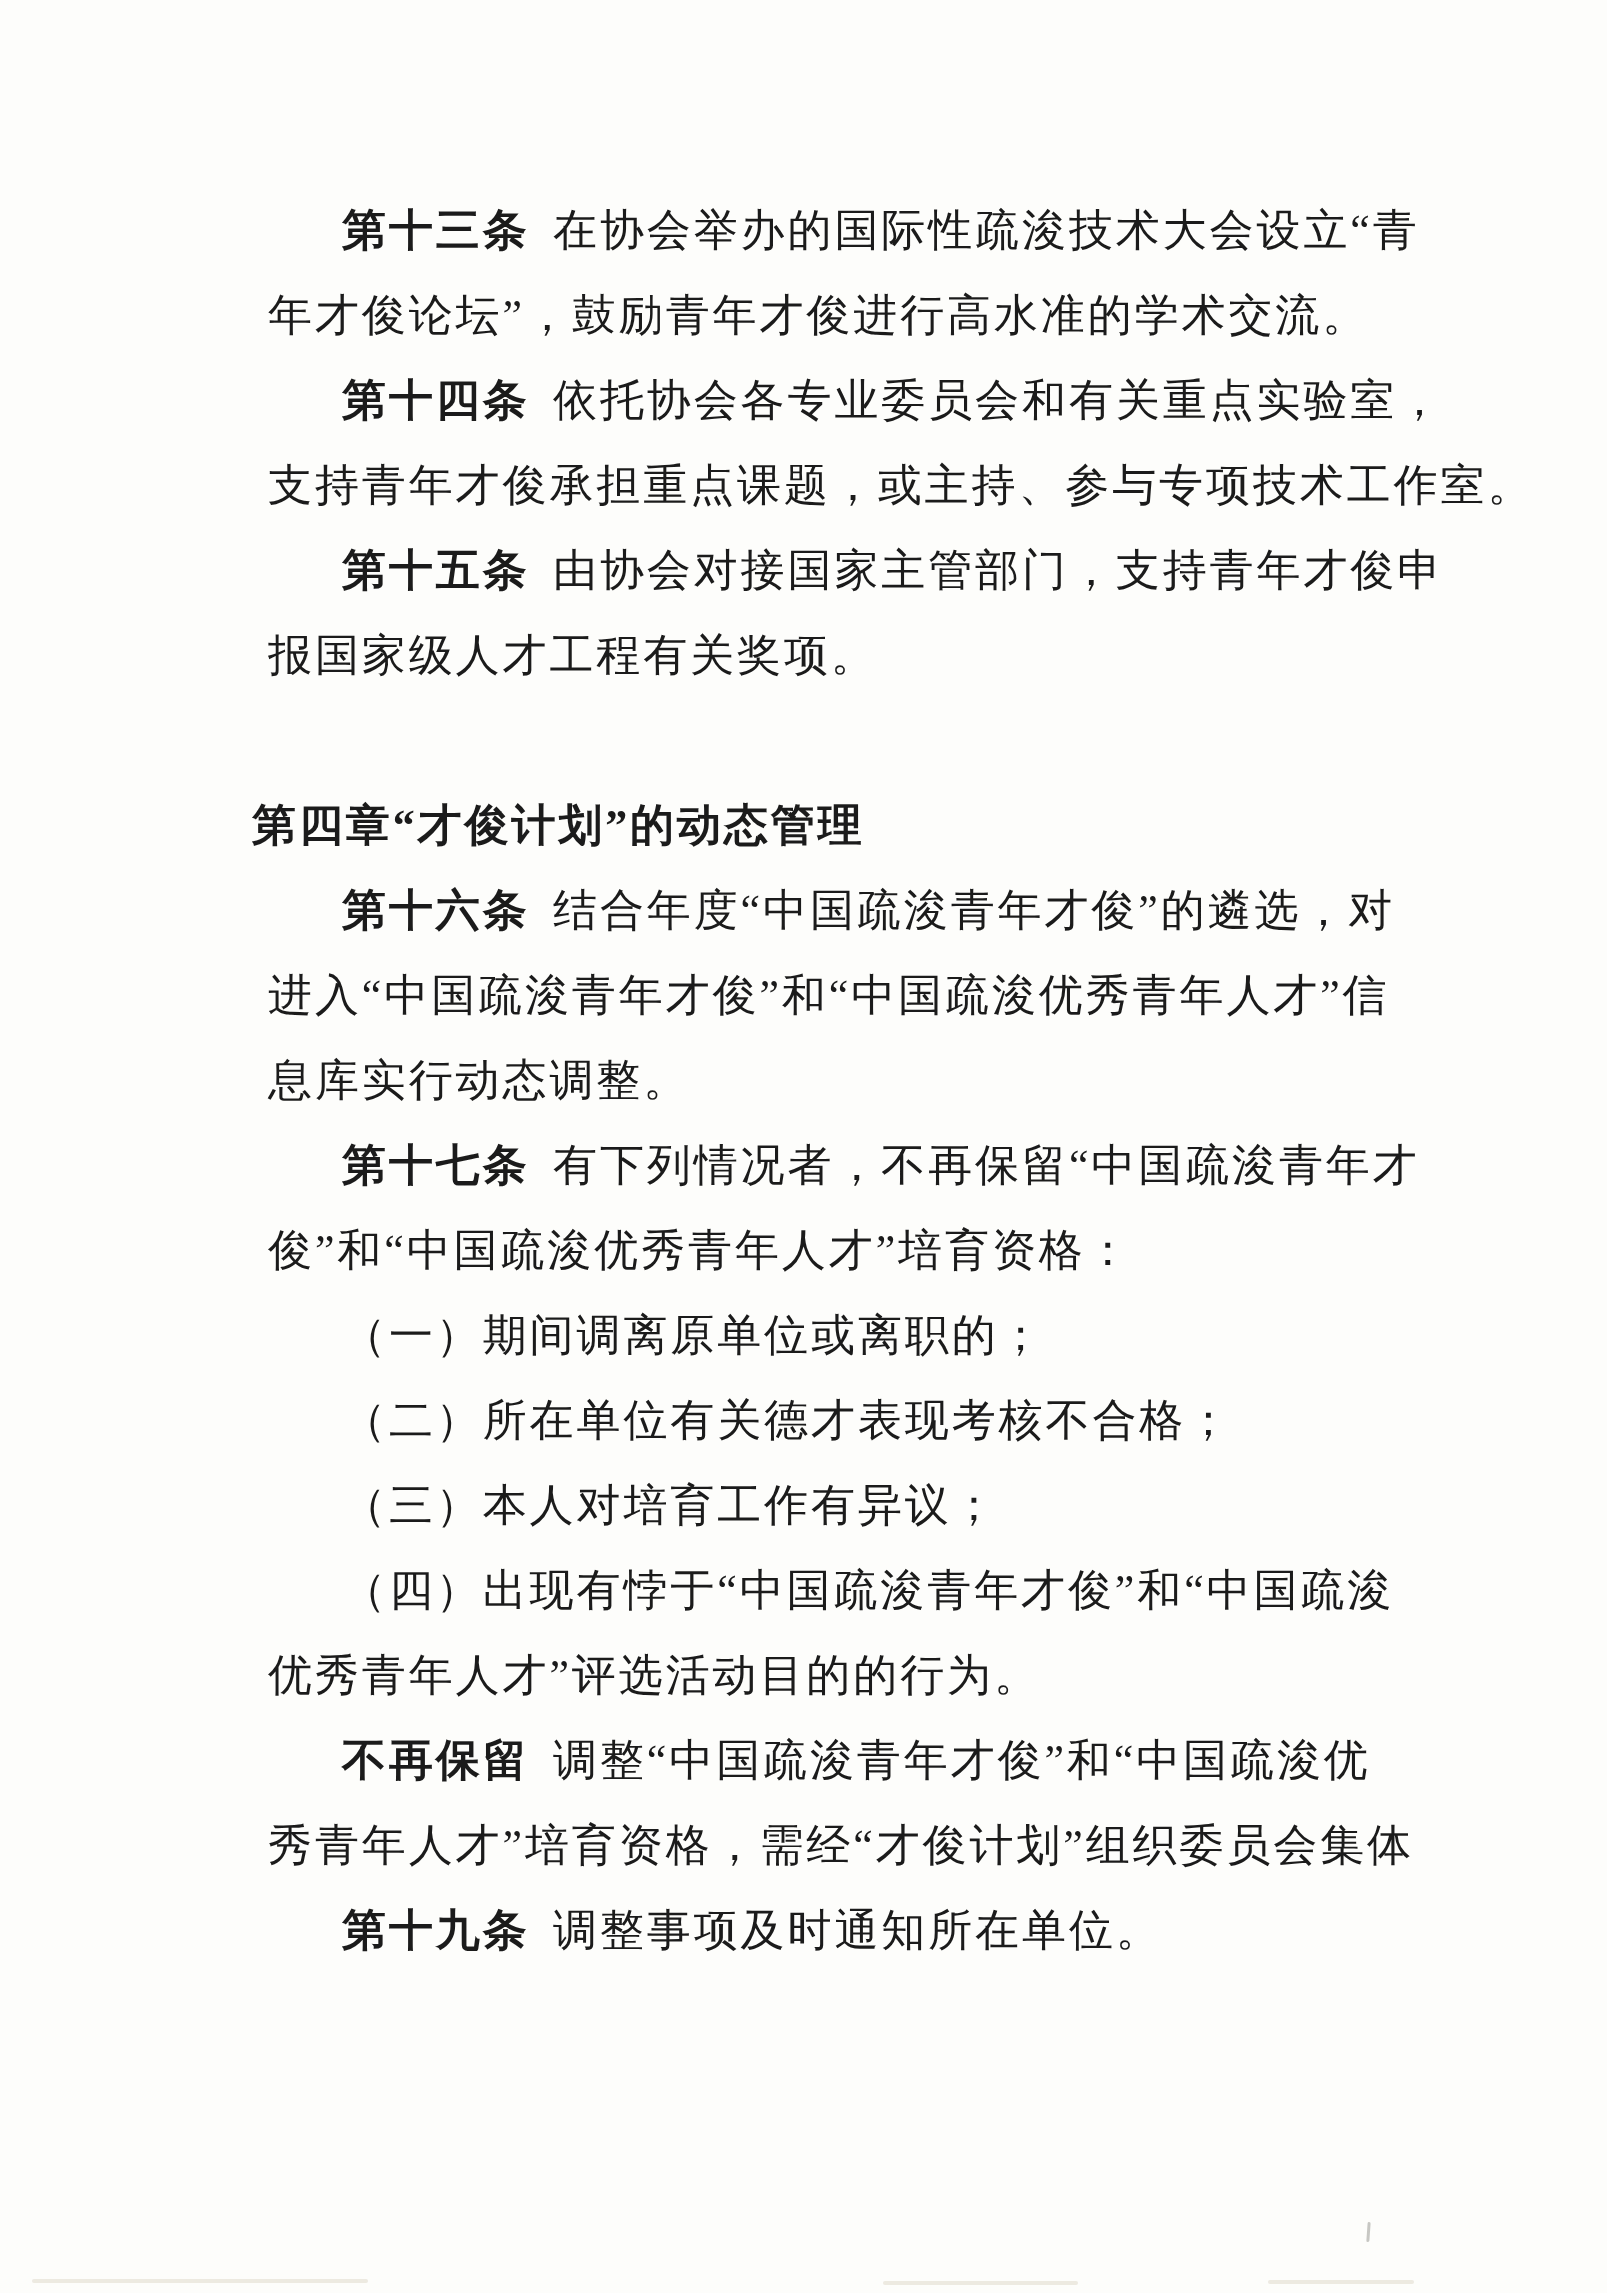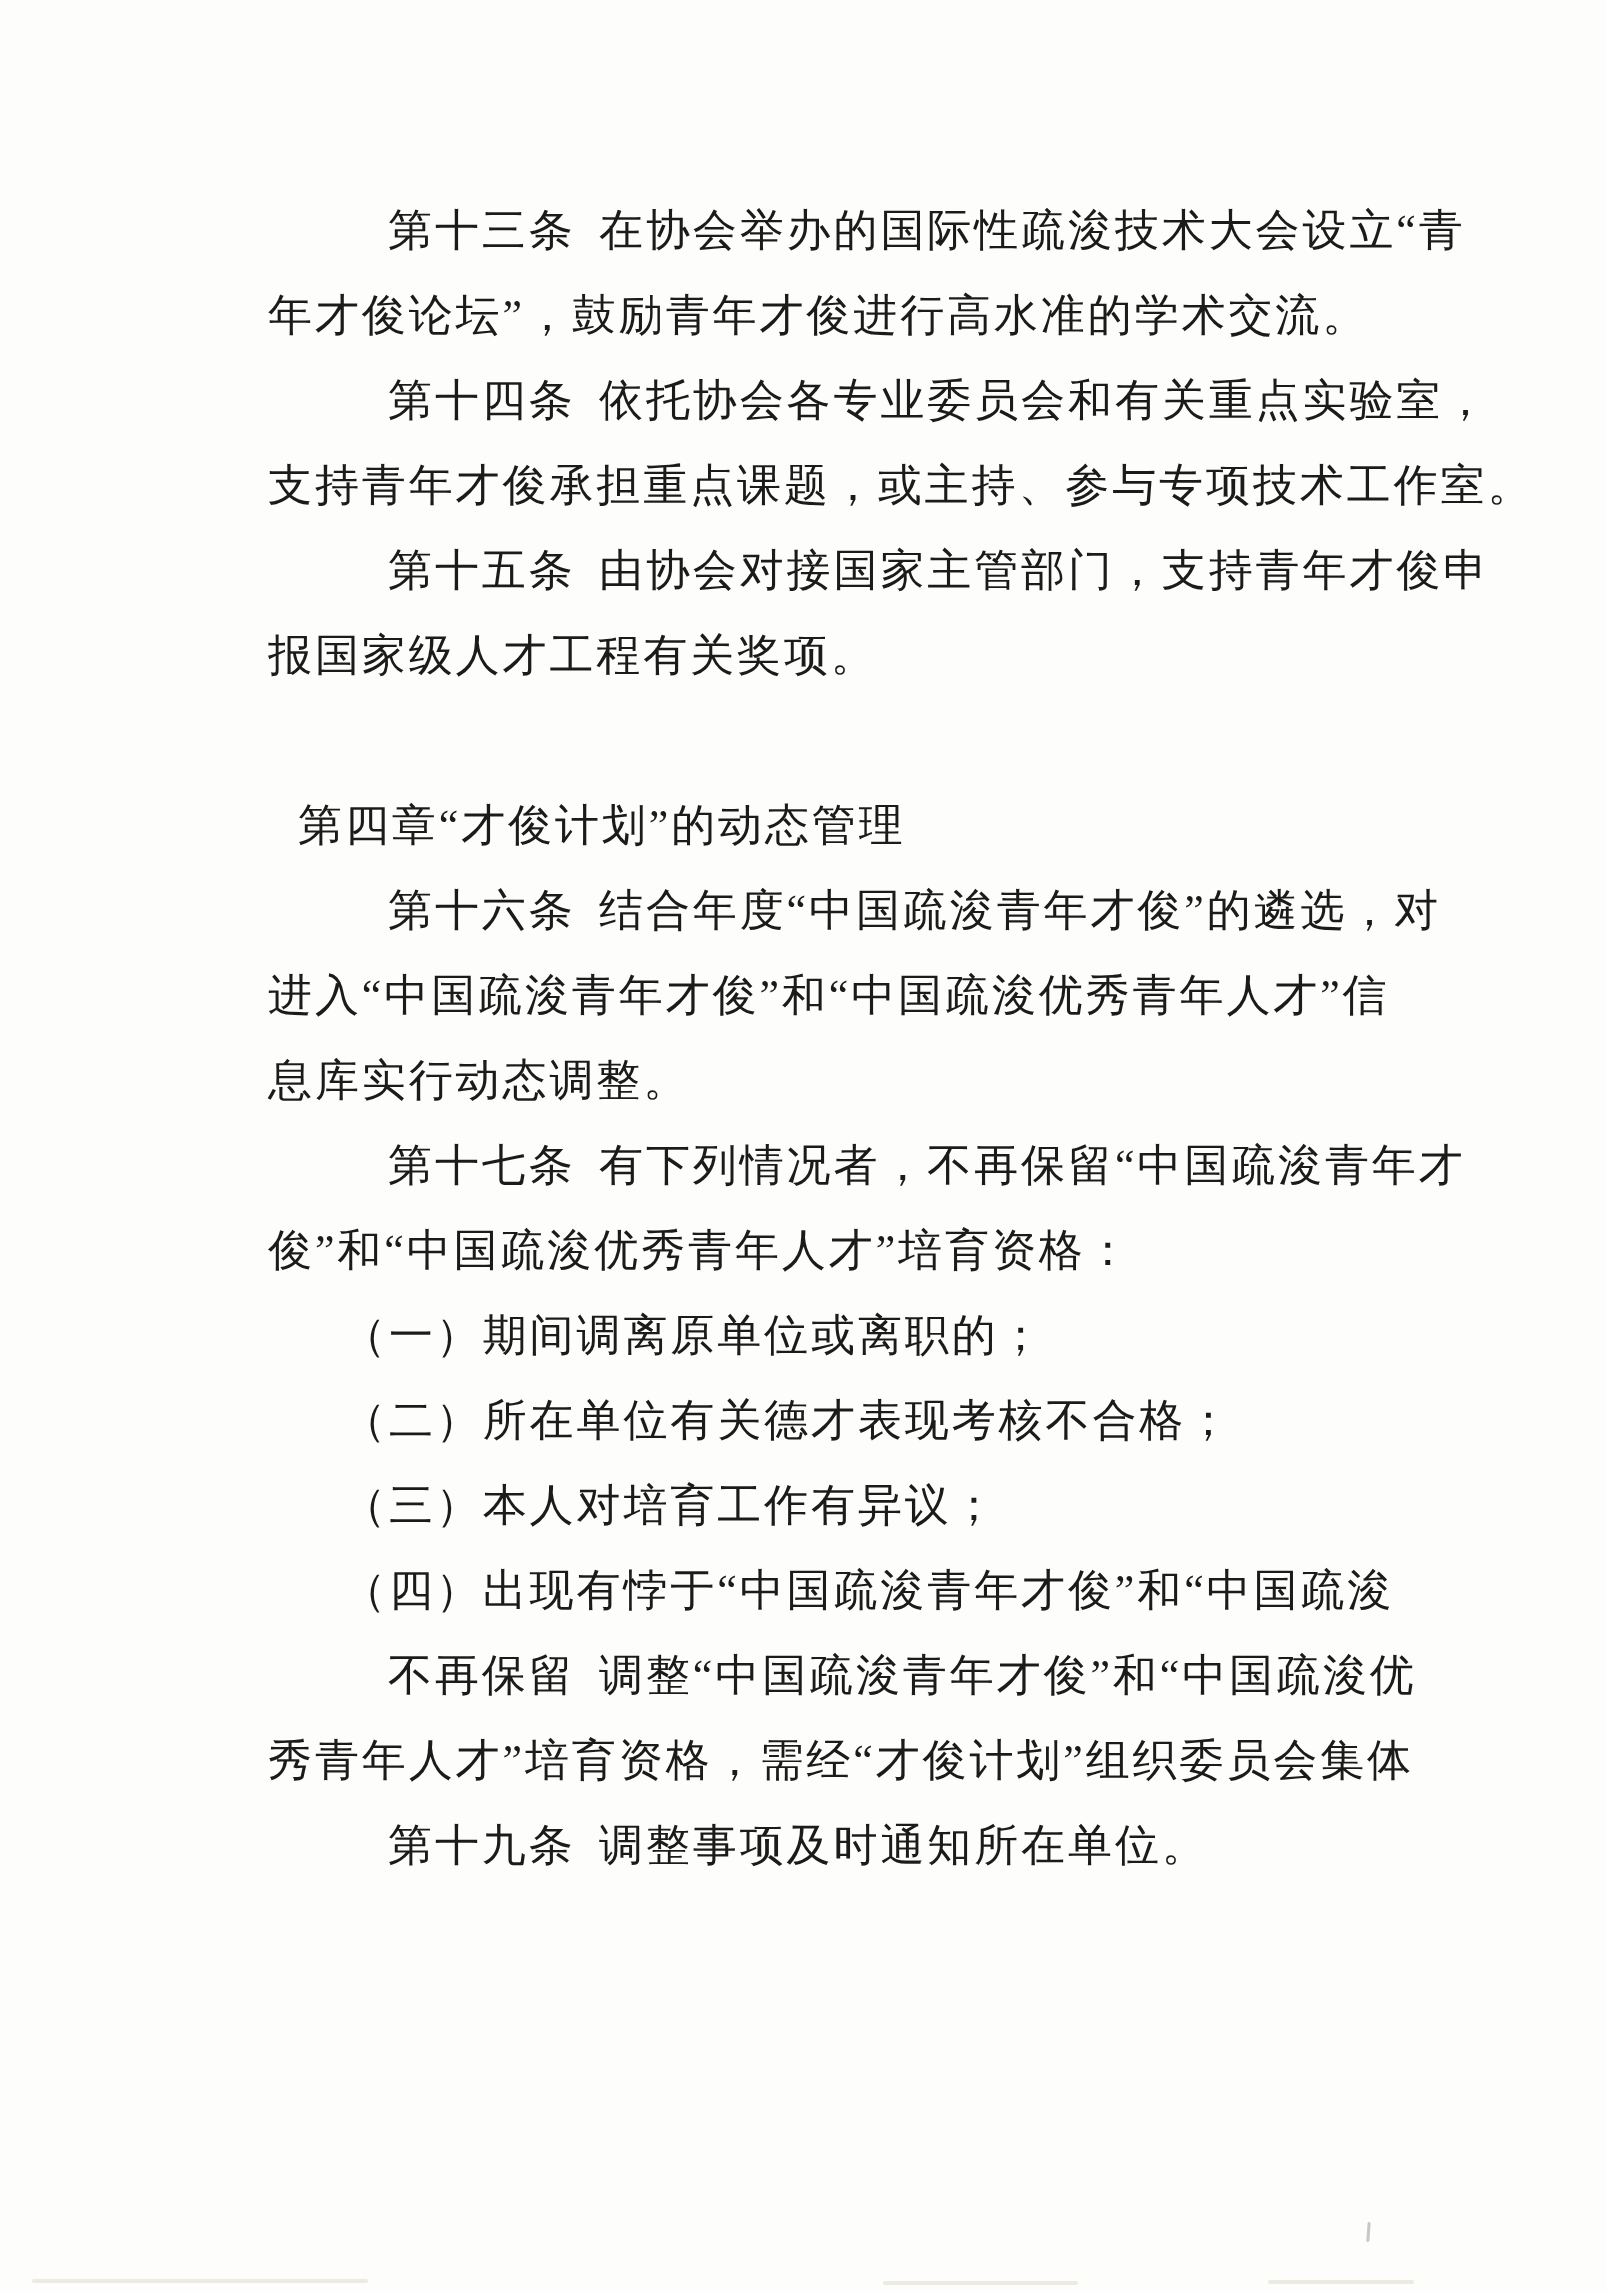--- a/index.html
+++ b/index.html
@@ -32,23 +32,22 @@
   }
   .line.para { text-indent: 90px; }
   .line.cont { text-indent: 0; margin-left: 16px; }
   .line.heading {
     text-align: left;
     font-weight: bold;
     text-indent: 0;
     margin-top: 85px;
   }
   .line b {
-    font-weight: normal;
+    font-weight: bold;
     margin-right: 23.4px;
-    margin-left: 46px;
   }
   
   .speck {
     position: absolute;
     left: 1367px;
     top: 2222px;
     width: 2.9px;
     height: 19.5px;
     background: #9a9a96;
     opacity: 0.55;
@@ -80,20 +79,21 @@
       <div class="line heading"><b>第四章“才俊计划”的动态管理</b></div>
       <div class="line para"><b>第十六条</b><span>结合年度“中国疏浚青年才俊”的遴选，对</span></div>
       <div class="line cont"><span>进入“中国疏浚青年才俊”和“中国疏浚优秀青年人才”信</span></div>
       <div class="line cont"><span>息库实行动态调整。</span></div>
       <div class="line para"><b>第十七条</b><span>有下列情况者，不再保留“中国疏浚青年才</span></div>
       <div class="line cont"><span>俊”和“中国疏浚优秀青年人才”培育资格：</span></div>
       <div class="line para"><span>（一）期间调离原单位或离职的；</span></div>
       <div class="line para"><span>（二）所在单位有关德才表现考核不合格；</span></div>
       <div class="line para"><span>（三）本人对培育工作有异议；</span></div>
       <div class="line para"><span>（四）出现有悖于“中国疏浚青年才俊”和“中国疏浚</span></div>
+      <div class="line cont"><span>优秀青年人才”评选活动目的的行为。</span></div>
       <div class="line para"><b>不再保留</b><span>调整“中国疏浚青年才俊”和“中国疏浚优</span></div>
       <div class="line cont"><span>秀青年人才”培育资格，需经“才俊计划”组织委员会集体</span></div>
       <div class="line para"><b>第十九条</b><span>调整事项及时通知所在单位。</span></div>
     </div>
   <div class="speck"></div>
   <div class="smudge s1"></div>
   <div class="smudge s2"></div>
   <div class="smudge s3"></div>
 </div>
 

